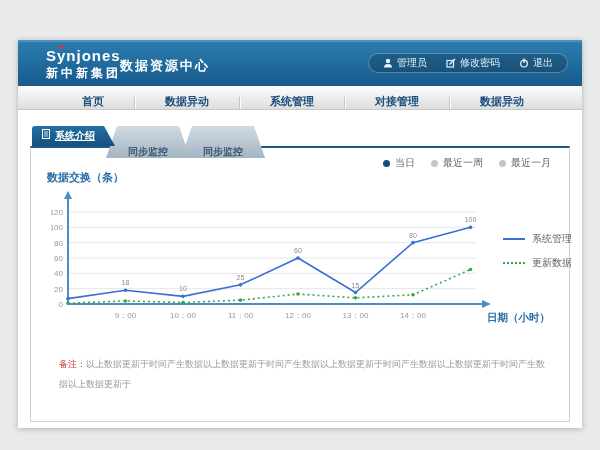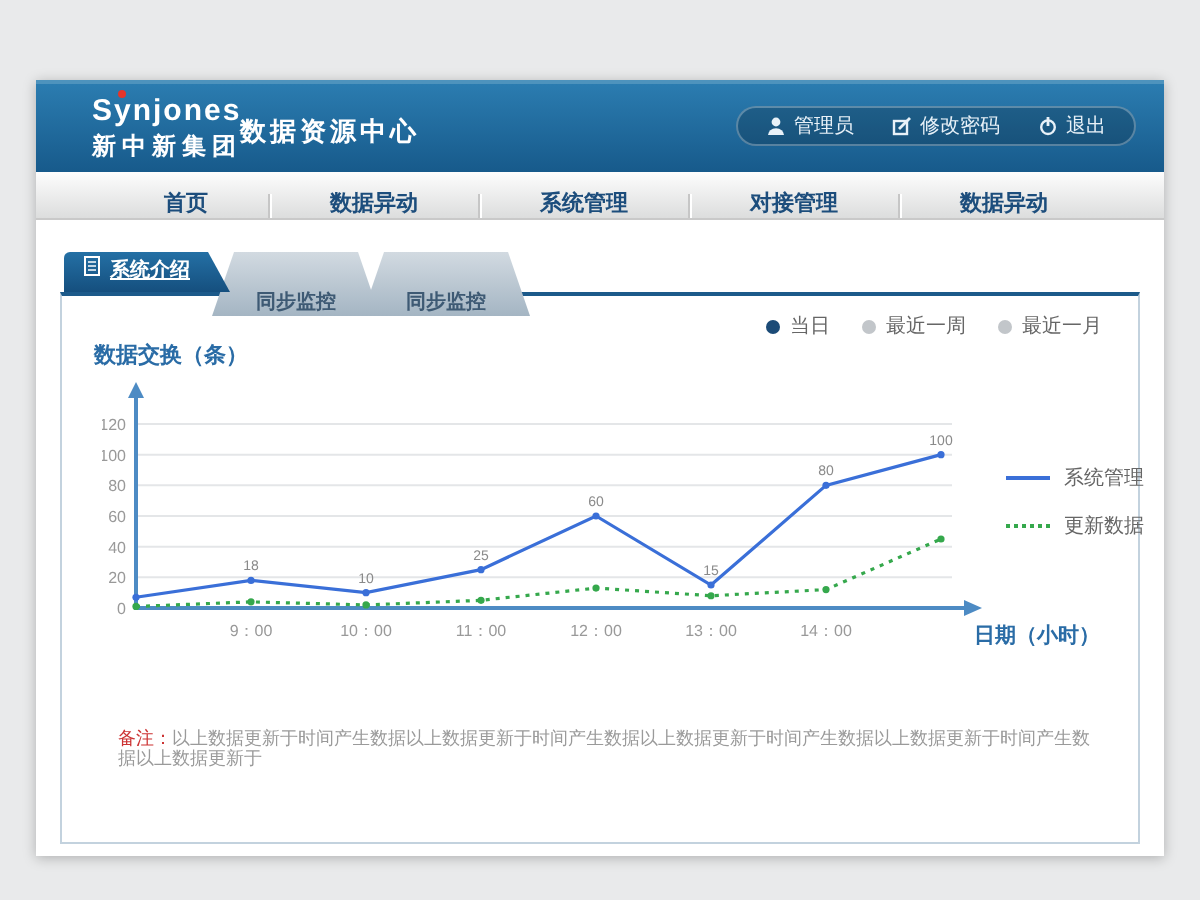--- a/index.html
+++ b/index.html
@@ -62,22 +62,22 @@
   #chart text { font-family:"Liberation Sans","DejaVu Sans",sans-serif; }
   .chart-legend { position:absolute; left:472px; top:84px; display:flex;
                   flex-direction:column; gap:10px; }
   .legend-item { display:flex; align-items:center; gap:7px; font-size:10px; color:#666;
                  cursor:pointer; white-space:nowrap; }
   .legend-line { width:22px; height:0; }
   .legend-line.solid  { border-top:2px solid #3a6fd8; }
   .legend-line.dotted { border-top:2px dotted #35a84c; }
 
   
-  .note { position:absolute; left:28px; right:16px; top:216px; font-size:9px;
-          color:#9a9a9a; line-height:10px; }
+  .note { position:absolute; left:28px; right:16px; top:206px; font-size:9px;
+          color:#9a9a9a; line-height:20px; }
   .note-prefix { color:#cc3333; }
 </style>
 </head>
 <body>
 
 <div class="window">
 
   <div class="header">
     <div class="brand">
       <div class="brand-name">

